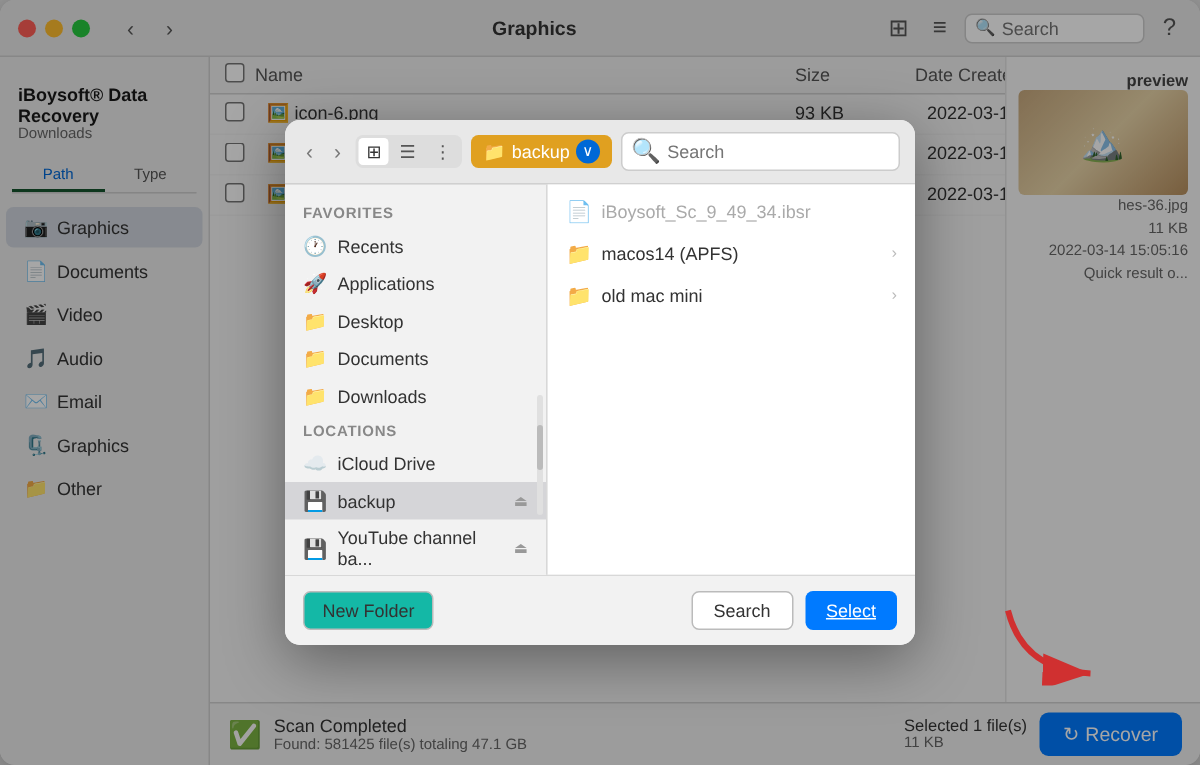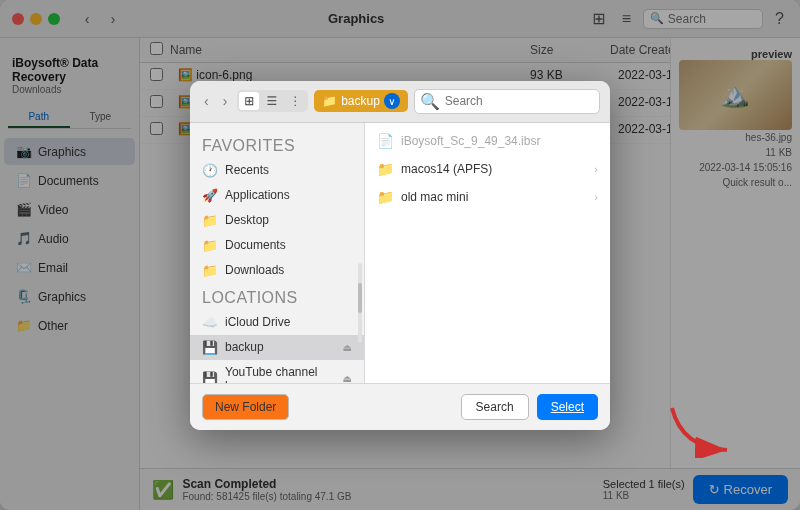--- a/index.html
+++ b/index.html
@@ -183,21 +183,21 @@
       display: flex;
       align-items: center;
       justify-content: space-between;
     }
     .scan-status {
       display: flex;
       align-items: center;
       gap: 8px;
     }
     .scan-icon { color: #27c93f; font-size: 18px; }
-    .scan-text { font-size: 12px; font-weight: 700; color: #333; }
+    .scan-text { font-size: 12px; font-weight: 400; color: #333; }
     .scan-sub { font-size: 10px; color: #666; }
     .recover-section { display: flex; align-items: center; gap: 8px; }
     .selected-text { font-size: 11px; color: #333; }
     .size-text { font-size: 10px; color: #666; }
     .recover-btn {
       background: #007aff;
       color: white;
       border: none;
       border-radius: 6px;
       padding: 7px 16px;
@@ -312,22 +312,22 @@
 
     
     .modal-sidebar {
       width: 175px;
       background: #f2f2f2;
       border-right: 1px solid #d8d8d8;
       padding: 8px 0;
       overflow-y: auto;
     }
     .modal-sidebar-section {
-      font-size: 16px;
-      font-weight: 400;
+      font-size: 10px;
+      font-weight: 700;
       color: #888;
       text-transform: uppercase;
       padding: 6px 12px 3px;
       letter-spacing: 0.5px;
     }
     .modal-sidebar-item {
       display: flex;
       align-items: center;
       gap: 7px;
       padding: 5px 12px;
@@ -366,21 +366,21 @@
     
     .modal-bottom {
       padding: 10px 12px;
       display: flex;
       justify-content: space-between;
       align-items: center;
       background: #f2f2f2;
       border-top: 1px solid #d8d8d8;
     }
     .new-folder-btn {
-      background: #f97316;
+      background: #14b8a6;
       border: 1px solid #bbb;
       border-radius: 5px;
       padding: 5px 12px;
       font-size: 12px;
       cursor: pointer;
       color: #333;
     }
     .modal-actions { display: flex; gap: 8px; }
     .cancel-btn {
       background: white;

